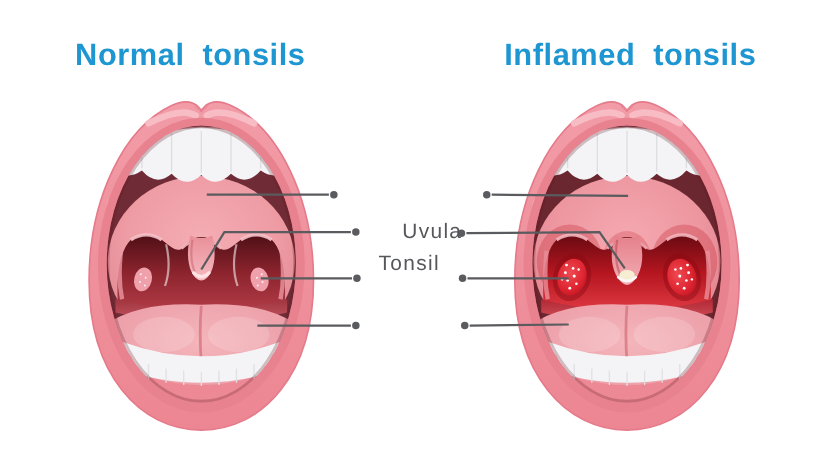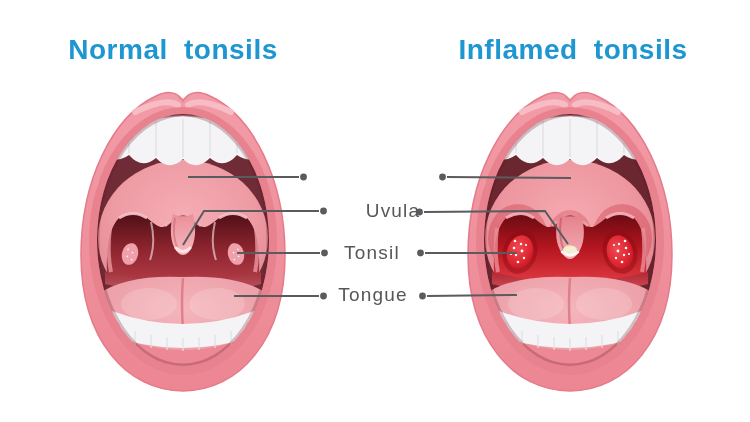--- a/index.html
+++ b/index.html
@@ -11,21 +11,21 @@
        color:#1e96d2;white-space:nowrap;}
   .title-normal{left:173px;top:50px;}
   .title-inflamed{left:573px;top:50px;}
   .mouth{position:absolute;width:212px;height:306px;top:88px;}
   .mouth-normal{left:77px;}
   .mouth-inflamed{left:464px;}
   .anno-label{position:absolute;transform:translate(-50%,-50%);
        font-size:19px;letter-spacing:1.2px;color:#56575a;white-space:nowrap;}
   .lbl-soft-palate{left:373px;top:177px;}
   .lbl-uvula{left:371px;top:211px;margin-left:22px;}
-  .lbl-tonsil{left:372px;top:253px;}
+  .lbl-tonsil{left:372px;top:240px;}
   .lbl-tongue{left:373px;top:295px;}
   .lines-overlay{position:absolute;left:0;top:0;pointer-events:none;}
 </style>
 </head>
 <body>
 
 <div class="stage">
 
   <div class="panel-title title-inflamed">Inflamed tonsils</div>
   <div class="panel-title title-normal">Normal tonsils</div>
@@ -302,15 +302,14 @@
         <circle cx="419.5" cy="212" r="3.4"></circle>
       <circle cx="324.5" cy="253" r="3.4"></circle>
         <circle cx="420.5" cy="253" r="3.4"></circle>
       <circle cx="323.5" cy="296" r="3.4"></circle>
         <circle cx="422.5" cy="296" r="3.4"></circle>
     </g>
   </svg>
 
   <div class="anno-label lbl-uvula">Uvula</div>
   <div class="anno-label lbl-tonsil">Tonsil</div>
-  <div class="anno-label lbl-tongue">Tongue</div>
 
 </div>
 
 </body></html>

